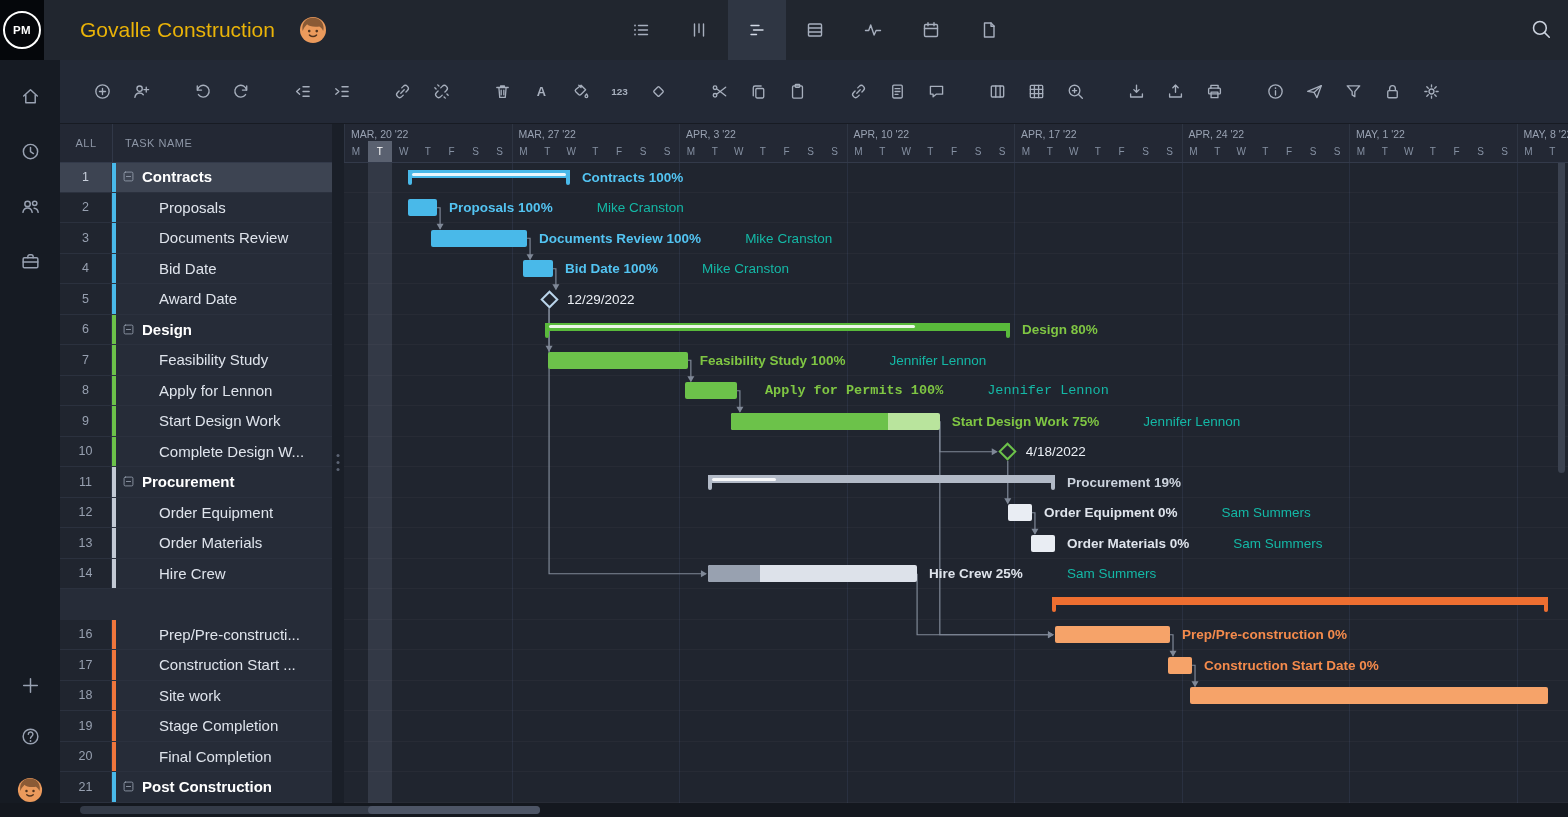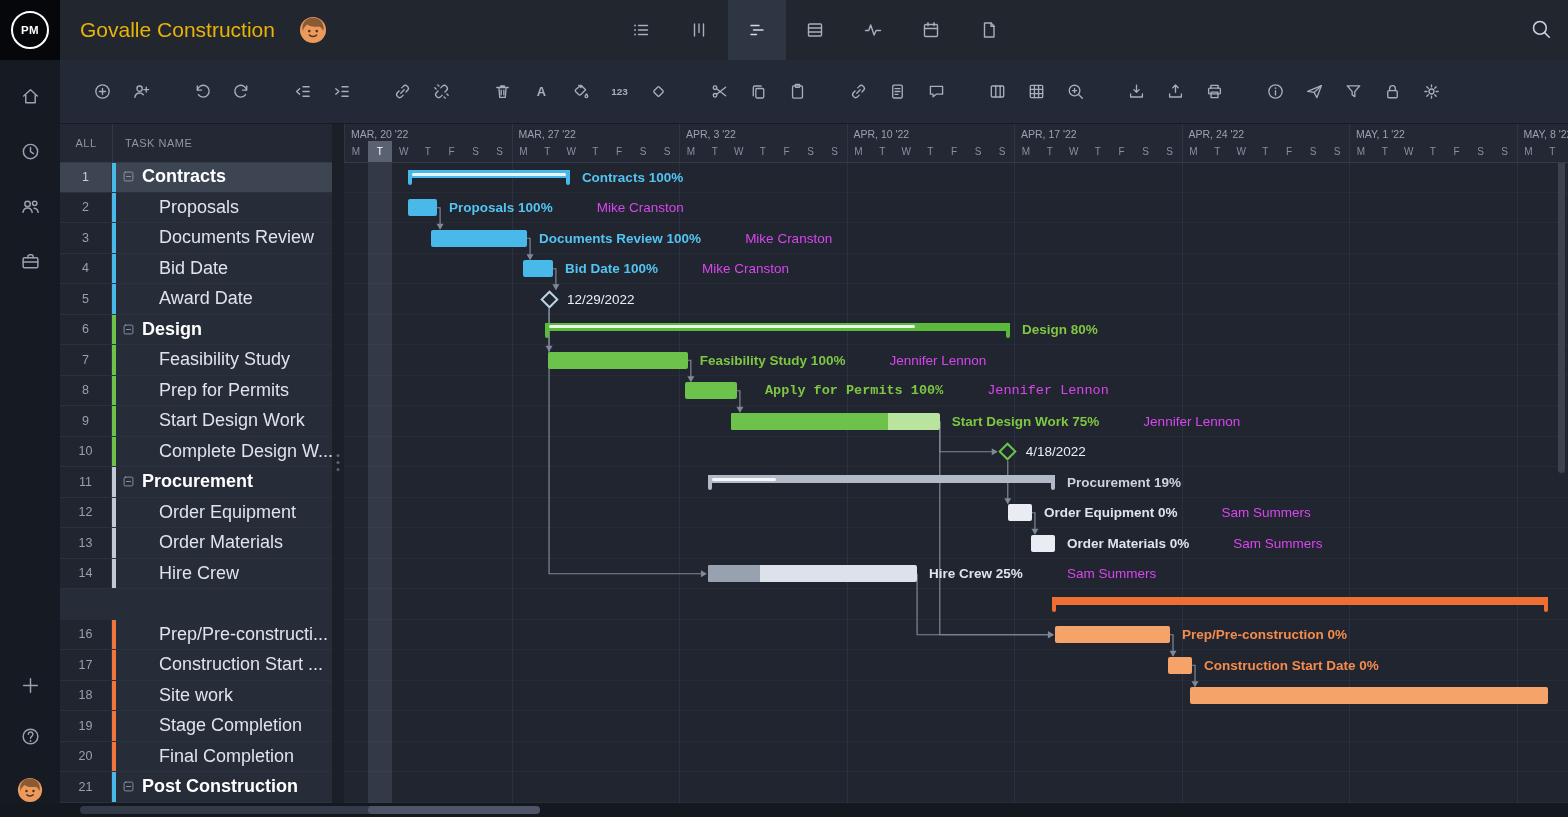--- a/index.html
+++ b/index.html
@@ -3,21 +3,21 @@
 <meta charset="utf-8">
 <style>
   html,body{margin:0;padding:0;background:#10131a;}
   #app{position:relative;width:1568px;height:817px;background:#20252f;overflow:hidden;
        font-family:"Liberation Sans",sans-serif;-webkit-font-smoothing:antialiased;}
   .icon{display:block;width:18px;height:18px;}
   .icon svg{width:100%;height:100%;display:block;}
 
   
   .topbar{position:absolute;left:0;top:0;right:0;height:60px;background:#21262f;}
-  .logo{position:absolute;left:0;top:0;width:60px;height:60px;background:#05070b;
+  .logo{position:absolute;left:0;top:0;width:44px;height:60px;background:#05070b;
         display:flex;align-items:center;justify-content:center;}
   .logo-ring{width:34px;height:34px;border:2px solid #ffffff;border-radius:50%;
         display:flex;align-items:center;justify-content:center;
         font-size:11.5px;font-weight:bold;color:#fff;letter-spacing:.5px;}
   .titlewrap{position:absolute;left:80px;top:0;height:60px;display:flex;align-items:center;gap:24px;}
   .app-title{font-size:21px;color:#eab308;}
   .title-avatar .icon{width:28px;height:28px;}
   #view-tabs{position:absolute;left:612px;top:0;height:60px;display:flex;}
   .view-tab{width:58px;height:60px;display:flex;align-items:center;justify-content:center;
         color:#a7afbe;cursor:pointer;}
@@ -48,21 +48,21 @@
   .panel-header{position:absolute;top:0;left:0;right:0;height:38px;background:#232834;
         border-bottom:1px solid #333a4a;display:flex;z-index:2;}
   .ph-all{width:52px;display:flex;align-items:center;justify-content:center;font-size:11px;
         color:#8d96a6;letter-spacing:.5px;border-right:1px solid #313848;}
   .ph-name{flex:1;display:flex;align-items:center;padding-left:12px;font-size:11px;color:#8d96a6;letter-spacing:.5px;}
   #task-rows{position:absolute;top:38px;left:0;right:0;bottom:0;}
   .t-row{position:absolute;left:0;right:0;display:flex;cursor:pointer;}
   .t-num{width:52px;background:#20252f;border-right:1px solid #2e3544;border-bottom:1px solid #2b313e;
         display:flex;align-items:center;justify-content:center;font-size:12.5px;color:#97a0b0;box-sizing:border-box;}
   .t-name{flex:1;position:relative;background:#262c38;border-bottom:1px solid #2b313e;
-        display:flex;align-items:center;padding-left:47px;font-size:18px;color:#dfe4ec;box-sizing:border-box;
+        display:flex;align-items:center;padding-left:47px;font-size:15px;color:#dfe4ec;box-sizing:border-box;
         white-space:nowrap;overflow:hidden;}
   .t-strip{position:absolute;left:0;top:0;bottom:0;width:4px;}
   .t-row.parent .t-name{font-weight:bold;color:#ffffff;padding-left:10px;gap:7px;}
   .t-row.parent .collapse-box{color:#97a0b0;width:13px;height:13px;flex:0 0 auto;}
   .t-row.selected .t-num{background:#3d4452;color:#c9d0dc;}
   .t-row.selected .t-name{background:#3d4452;}
 
   
   .divider{position:absolute;left:332px;top:124px;width:12px;bottom:14px;background:#1a1f28;cursor:col-resize;}
   .divider-dots{position:absolute;left:50%;top:330px;transform:translateX(-50%);
@@ -88,21 +88,21 @@
   .bar-summary{position:absolute;height:8px;border-radius:1px;cursor:pointer;}
   .bar-summary::before,.bar-summary::after{content:"";position:absolute;top:0;width:4px;height:15px;
         background:inherit;border-radius:0 0 2px 2px;}
   .bar-summary::before{left:0;} .bar-summary::after{right:0;}
   .bar-progress{position:absolute;top:2.5px;height:3px;background:rgba(255,255,255,.88);border-radius:2px;}
   .milestone{position:absolute;width:13px;height:13px;transform:rotate(45deg);
         background:#20252f;border:2.5px solid;box-sizing:border-box;cursor:pointer;}
   .bar-label{position:absolute;height:18px;display:flex;align-items:center;gap:8px;
         font-size:13.5px;white-space:nowrap;}
   .bar-label .lt{font-weight:bold;}
-  .bar-label .la{color:#d946ef;font-weight:normal;padding-left:36px;}
+  .bar-label .la{color:#14b8a6;font-weight:normal;padding-left:36px;}
 
   
   .hscroll{position:absolute;left:0;right:0;bottom:0;height:14px;background:#14181f;}
   .hthumb1{position:absolute;left:80px;width:460px;top:3px;height:8px;border-radius:4px;background:#343b48;cursor:pointer;}
   .hthumb2{position:absolute;left:368px;width:172px;top:3px;height:8px;border-radius:4px;background:#4d5566;cursor:pointer;}
   .vscroll{position:absolute;right:3px;top:138px;width:7px;height:335px;border-radius:4px;background:#3b4250;cursor:pointer;}
 </style>
 </head>
 <body>
 
@@ -591,21 +591,21 @@
           <div class="t-num">7</div>
           <div class="t-name">
             <span class="t-strip" style="background: rgb(108, 194, 74);"></span>
             <span>Feasibility Study</span>
           </div>
         </div>
         <div class="t-row" style="top: 213.5px; height: 30.5px;">
           <div class="t-num">8</div>
           <div class="t-name">
             <span class="t-strip" style="background: rgb(108, 194, 74);"></span>
-            <span>Prep for Permits</span>
+            <span>Apply for Lennon</span>
           </div>
         </div>
         <div class="t-row" style="top: 244px; height: 30.5px;">
           <div class="t-num">9</div>
           <div class="t-name">
             <span class="t-strip" style="background: rgb(108, 194, 74);"></span>
             <span>Start Design Work</span>
           </div>
         </div>
         <div class="t-row" style="top: 274.5px; height: 30.5px;">

